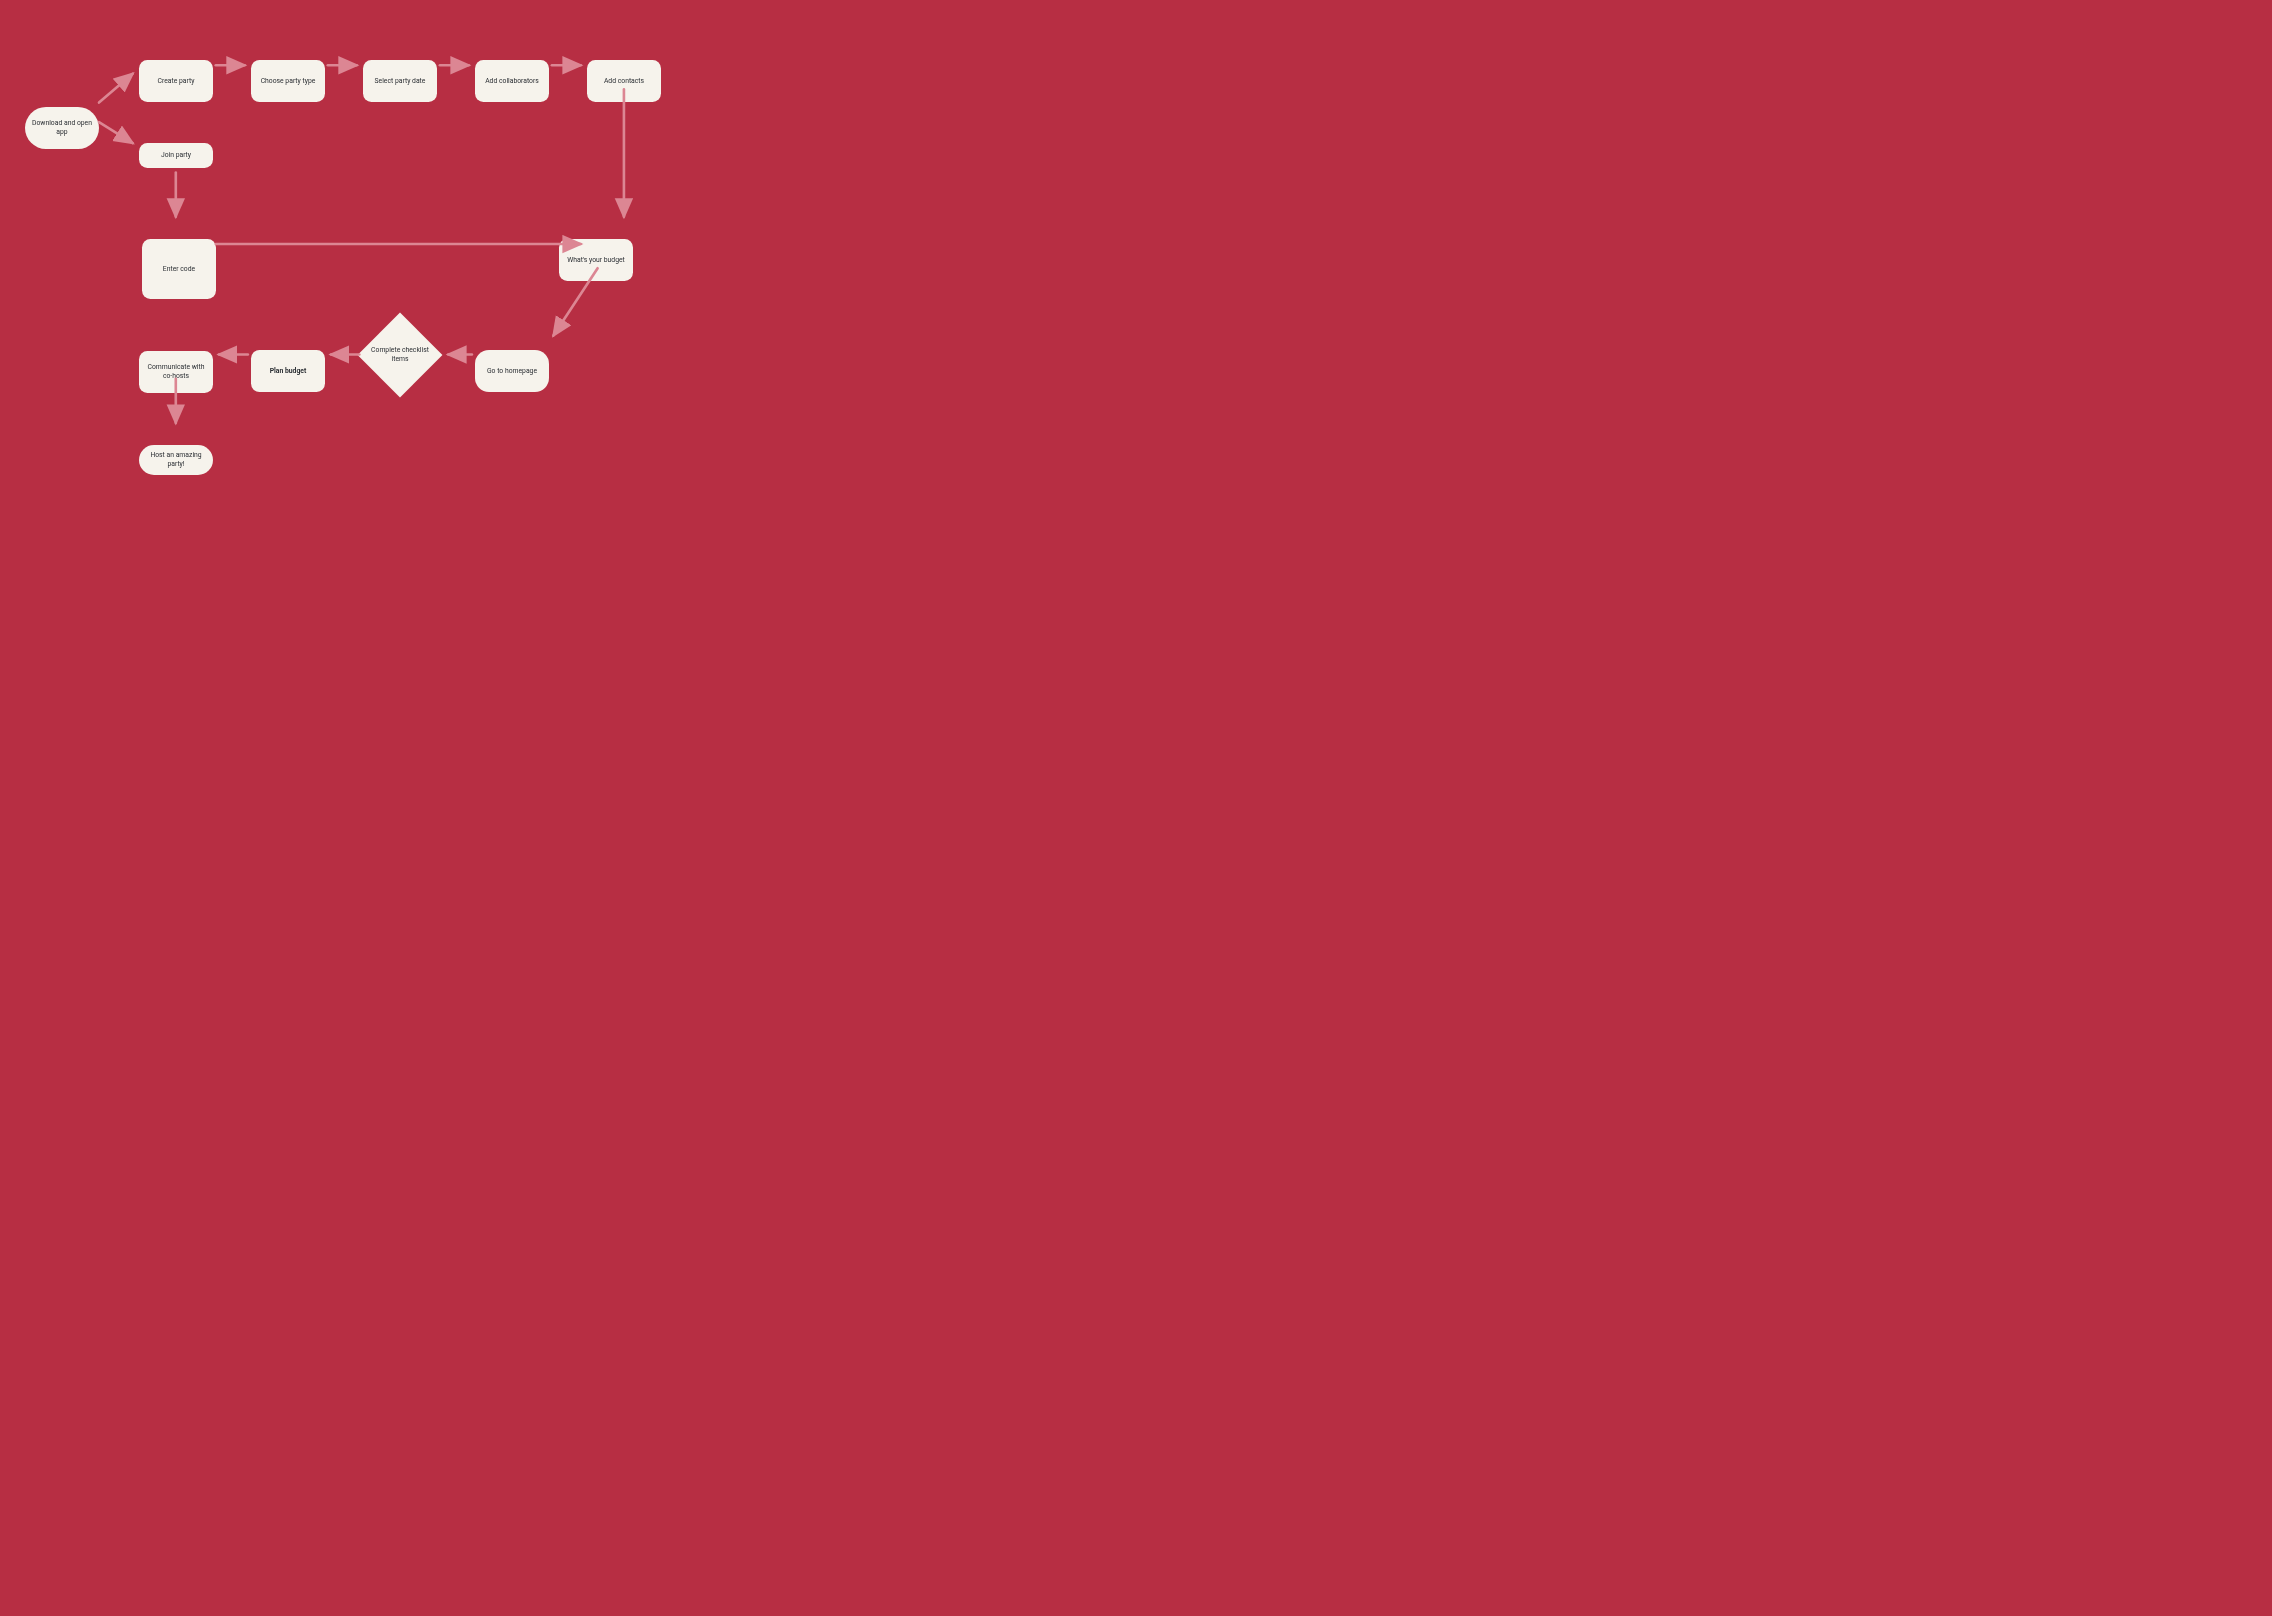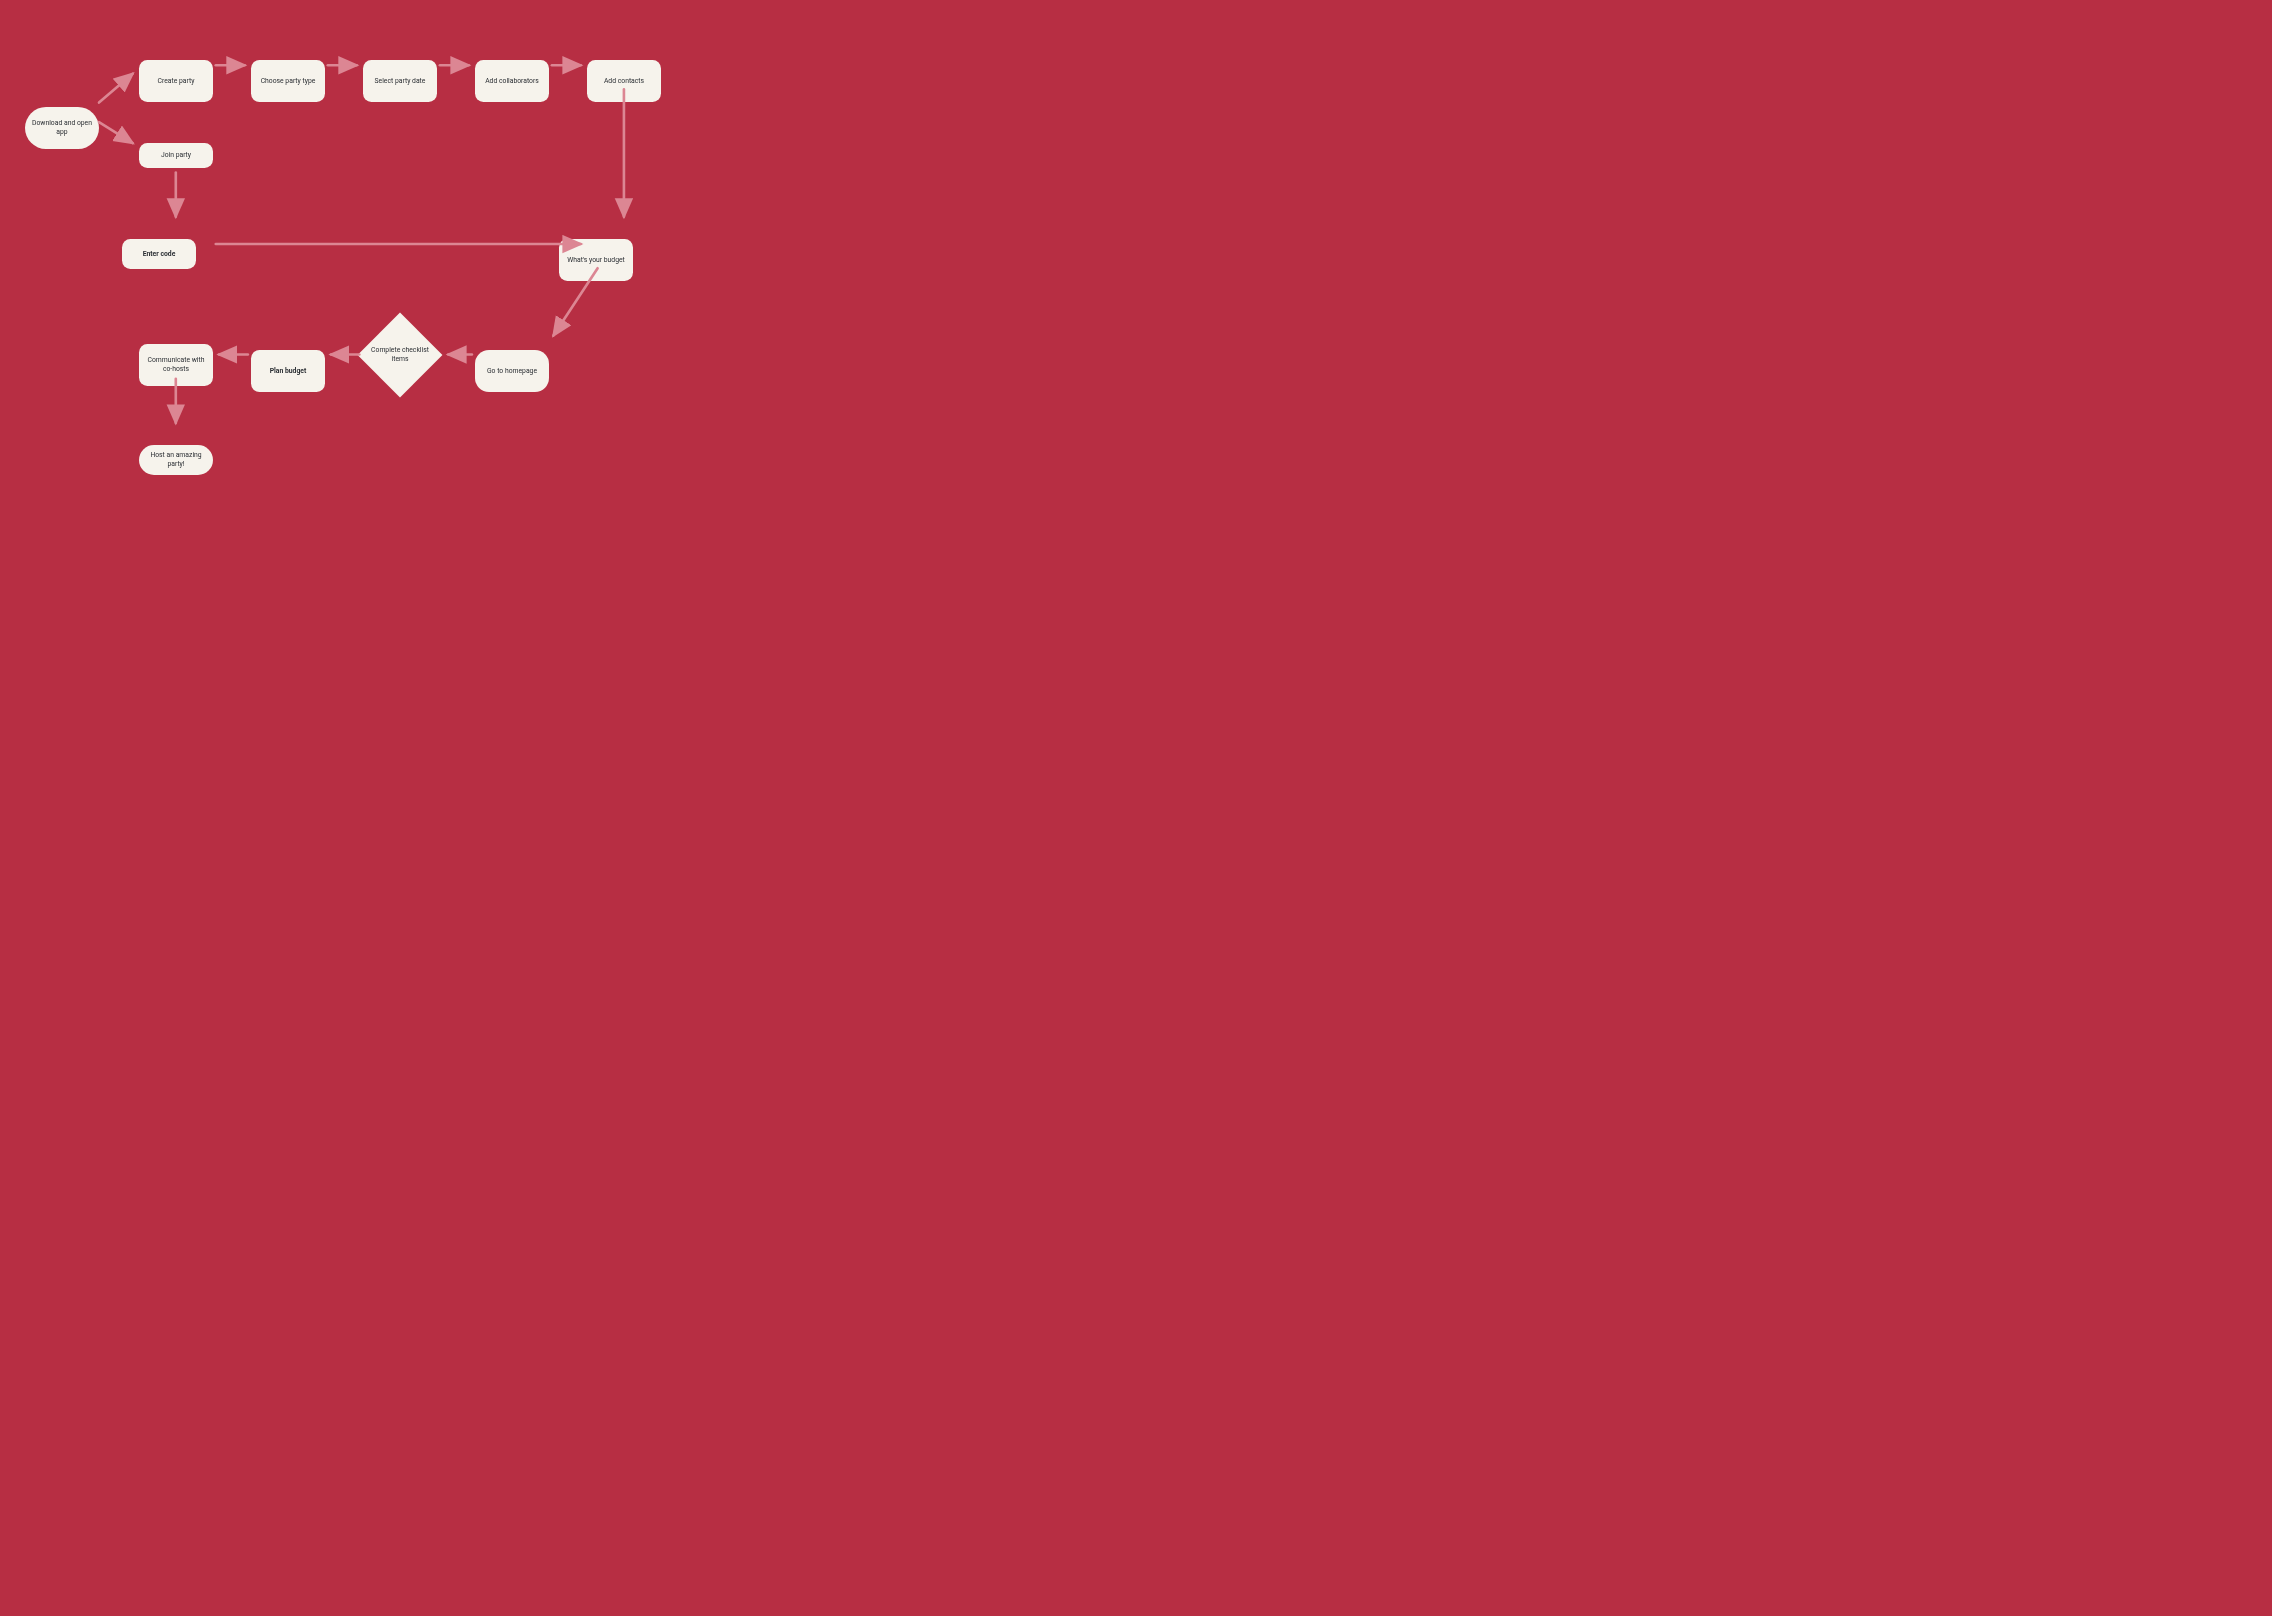--- a/index.html
+++ b/index.html
@@ -85,42 +85,42 @@
 </div>
 
 <div class="node rect" style="left:475px; top:44px; width:74px; height:42px;">
   <span>Add collaborators</span>
 </div>
 
 <div class="node rect" style="left:587px; top:44px; width:74px; height:42px;">
   <span>Add contacts</span>
 </div>
 
-<div class="node rect" style="left:122px; top:223px; width:74px; height:30px;font-weight:bold;">
+<div class="node rect" style="left:142px; top:223px; width:74px; height:60px;">
   <span>Enter code</span>
 </div>
 
 <div class="node rect" style="left:559px; top:223px; width:74px; height:42px;">
   <span>What's your budget</span>
 </div>
 
 <div class="node rect" style="left:475px; top:334px; width:74px; height:42px;border-radius:14px;">
   <span>Go to homepage</span>
 </div>
 
 <div class="diamond-wrap" style="left:370px; top:325px; width:60px; height:60px;">
   <div class="diamond"></div>
   <span class="diamond-text">Complete checklist items</span>
 </div>
 
 <div class="node rect" style="left:251px; top:334px; width:74px; height:42px;font-weight:bold;">
   <span>Plan budget</span>
 </div>
 
-<div class="node rect" style="left:139px; top:328px; width:74px; height:42px;">
+<div class="node rect" style="left:139px; top:335px; width:74px; height:42px;">
   <span>Communicate with co-hosts</span>
 </div>
 
 <div class="node terminator" style="left:139px; top:429px; width:74px; height:30px;">
   <span>Host an amazing party!</span>
 </div>
 
 <svg class="arrows" viewBox="0 0 1300 924" width="684" height="486">
   <defs>
     <marker id="ah" markerWidth="10" markerHeight="10" refX="7" refY="3.5" orient="auto" markerUnits="strokeWidth">

